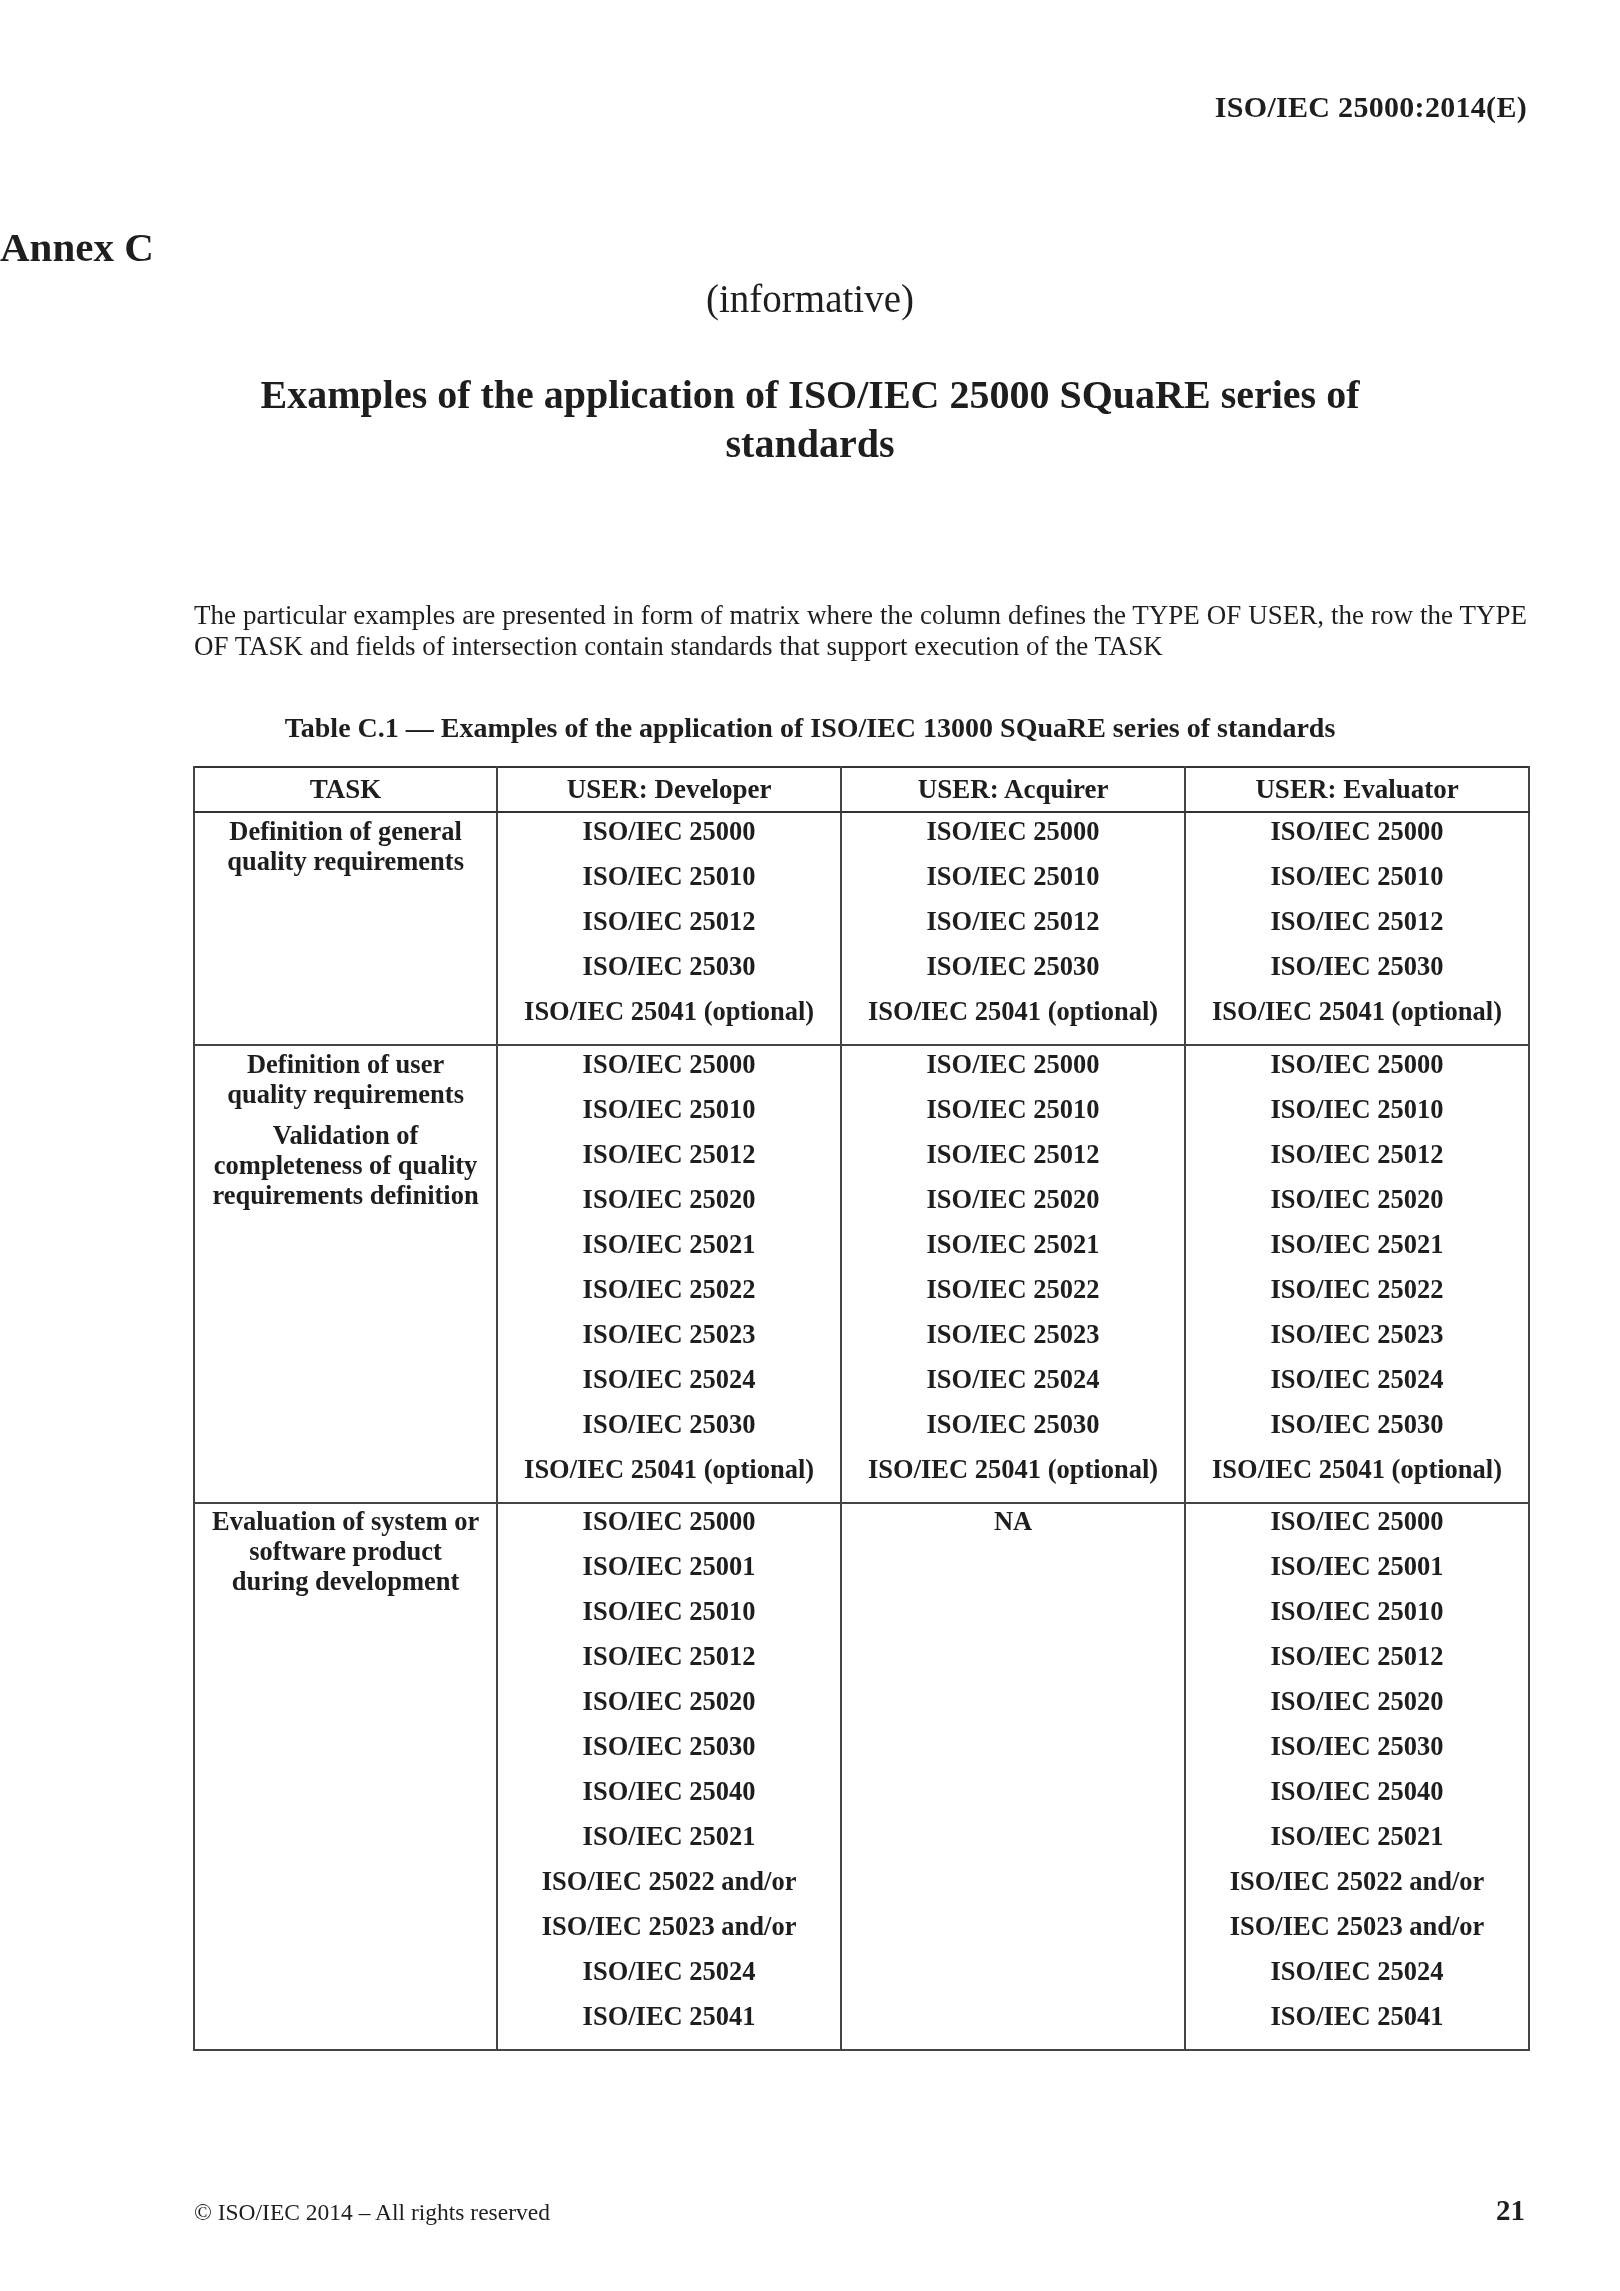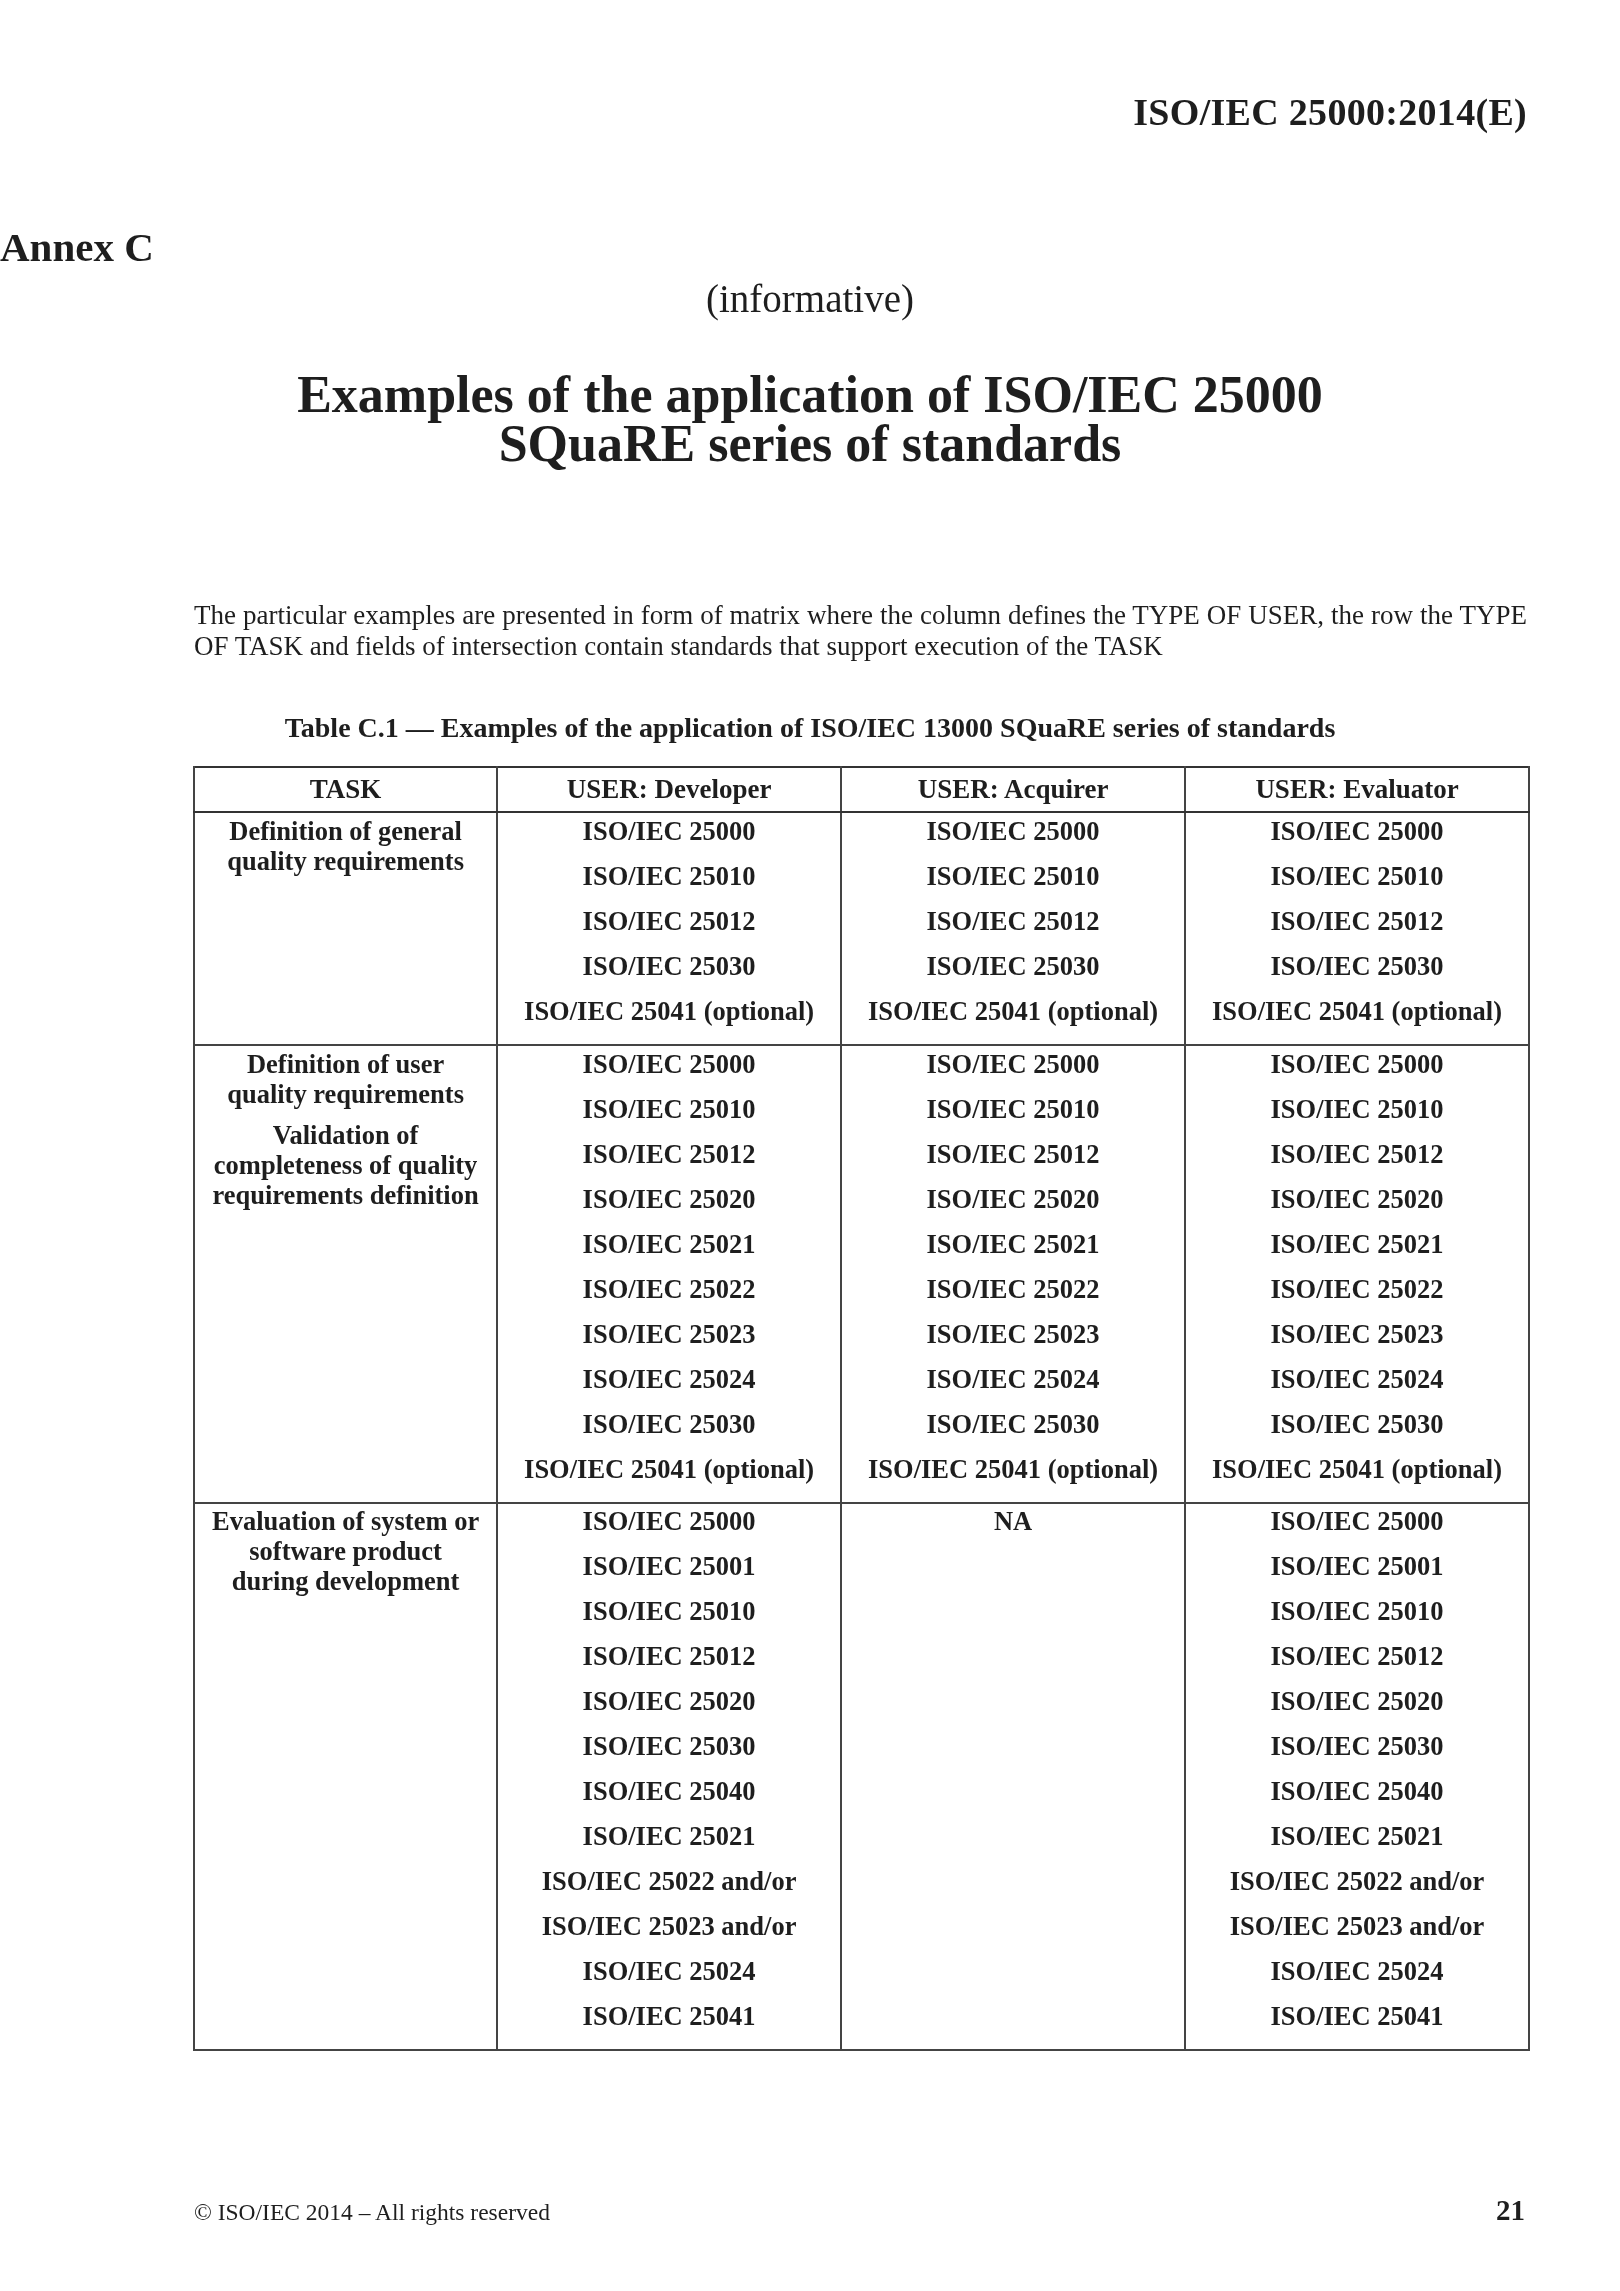--- a/index.html
+++ b/index.html
@@ -2,33 +2,33 @@
 <html><head>
 <meta charset="utf-8">
 <style>
   html, body { margin: 0; padding: 0; background: #ffffff; }
   body {
     width: 1620px; height: 2292px; position: relative; overflow: hidden;
     font-family: "Liberation Serif", "DejaVu Serif", serif; color: #1e1e1e;
   }
   .doc-id {
     position: absolute; top: 90px; right: 93px;
-    font-weight: bold; font-size: 38px; letter-spacing: 0.3px;
+    font-weight: bold; font-size: 30px; letter-spacing: 0.3px;
   }
   .annex-title {
     position: absolute; top: 223px; left: 0; width: 1620px; text-align: left;
     font-weight: bold; font-size: 41px;
   }
   .annex-sub {
     position: absolute; top: 276px; left: 0; width: 1620px; text-align: center;
     font-size: 39px;
   }
   .main-title {
     position: absolute; top: 370px; left: 196px; width: 1228px; text-align: center;
-    font-weight: bold; font-size: 52px; line-height: 49px;
+    font-weight: bold; font-size: 40px; line-height: 49px;
   }
   .intro {
     position: absolute; top: 573px; left: 194px; width: 1333px;
     font-size: 27px; line-height: 31px; text-align: justify;
   }
   .table-caption {
     position: absolute; top: 712px; left: 0; width: 1620px; text-align: center;
     font-weight: bold; font-size: 28px;
   }
   table.matrix {

